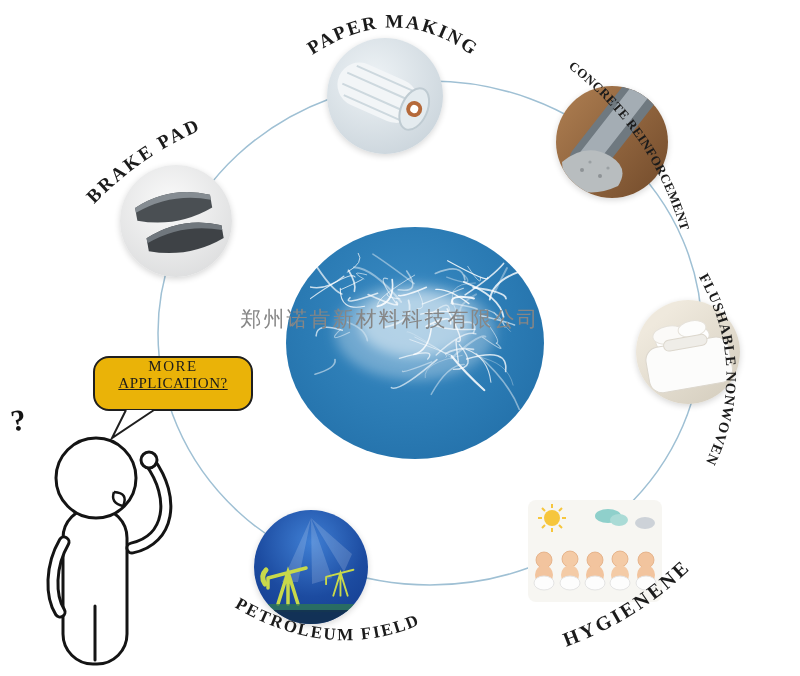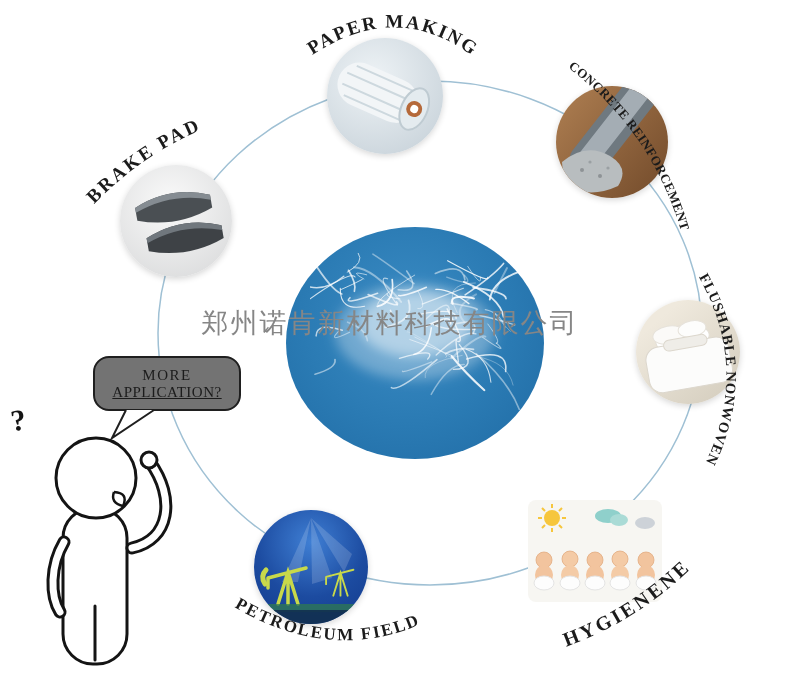--- a/index.html
+++ b/index.html
@@ -16,21 +16,21 @@
 
   
   #center-circle {
     left:286px; top:227px; width:258px; height:232px; border-radius:50%;
     background: radial-gradient(circle at 47% 40%, #3b8cc4 0%, #2a7ab3 55%, #1f6aa3 100%);
     z-index:1;
   }
   #fiber-svg { left:310px; top:250px; z-index:2; }
   #company-name {
     left:110px; top:305px; width:560px; text-align:center; z-index:4;
-    font-size:27px; letter-spacing:2px; color:#868686; font-weight:400;
+    font-size:21px; letter-spacing:2px; color:#868686; font-weight:400;
     font-family:"DejaVu Sans", sans-serif;
   }
 
   
   .circle-img {
     position:absolute; border-radius:50%; overflow:hidden; z-index:3;
     box-shadow:0 2px 6px rgba(0,0,0,0.16);
   }
   #paper-img   { left:327px; top:38px;  width:116px; height:116px;
     background:radial-gradient(circle at 40% 35%, #eef3f6, #c3ced6); }
@@ -43,23 +43,23 @@
   #petro-img   { left:254px; top:510px; width:114px; height:114px;
     background:radial-gradient(circle at 50% 28%, #3f7fd4 0%, #1c4ba0 55%, #123a8c 100%); }
   #hygiene-img {
     position:absolute; left:528px; top:500px; width:134px; height:102px; z-index:3;
     background:#f7f6f2; border-radius:8px;
   }
   .fill-svg { display:block; width:100%; height:100%; }
 
   
   #bubble {
-    left:93px; top:356px; width:148px; height:55px; z-index:6;
-    background:#737373; border:2px solid #1f1f1f; border-radius:16px;
-    display:flex; flex-direction:column; align-items:center; justify-content:center;
+    left:93px; top:356px; width:160px; height:55px; z-index:6;
+    background:#eab308; border:2px solid #1f1f1f; border-radius:16px;
+    display:flex; flex-direction:column; align-items:center; 
     font-family:"Liberation Serif", serif; color:#1c1c1c;
   }
   #bubble .b1 { font-size:15px; letter-spacing:1.5px; }
   #bubble .b2 { font-size:15px; letter-spacing:0.5px;text-decoration:underline; }
 
   
   #overlay-svg { z-index:7; }
   .lbl { font-family:"Liberation Serif", serif; font-weight:700; fill:#1b1b1b; }
   .ink { stroke:#141414; stroke-linecap:round; stroke-linejoin:round; fill:none; }
 </style>

